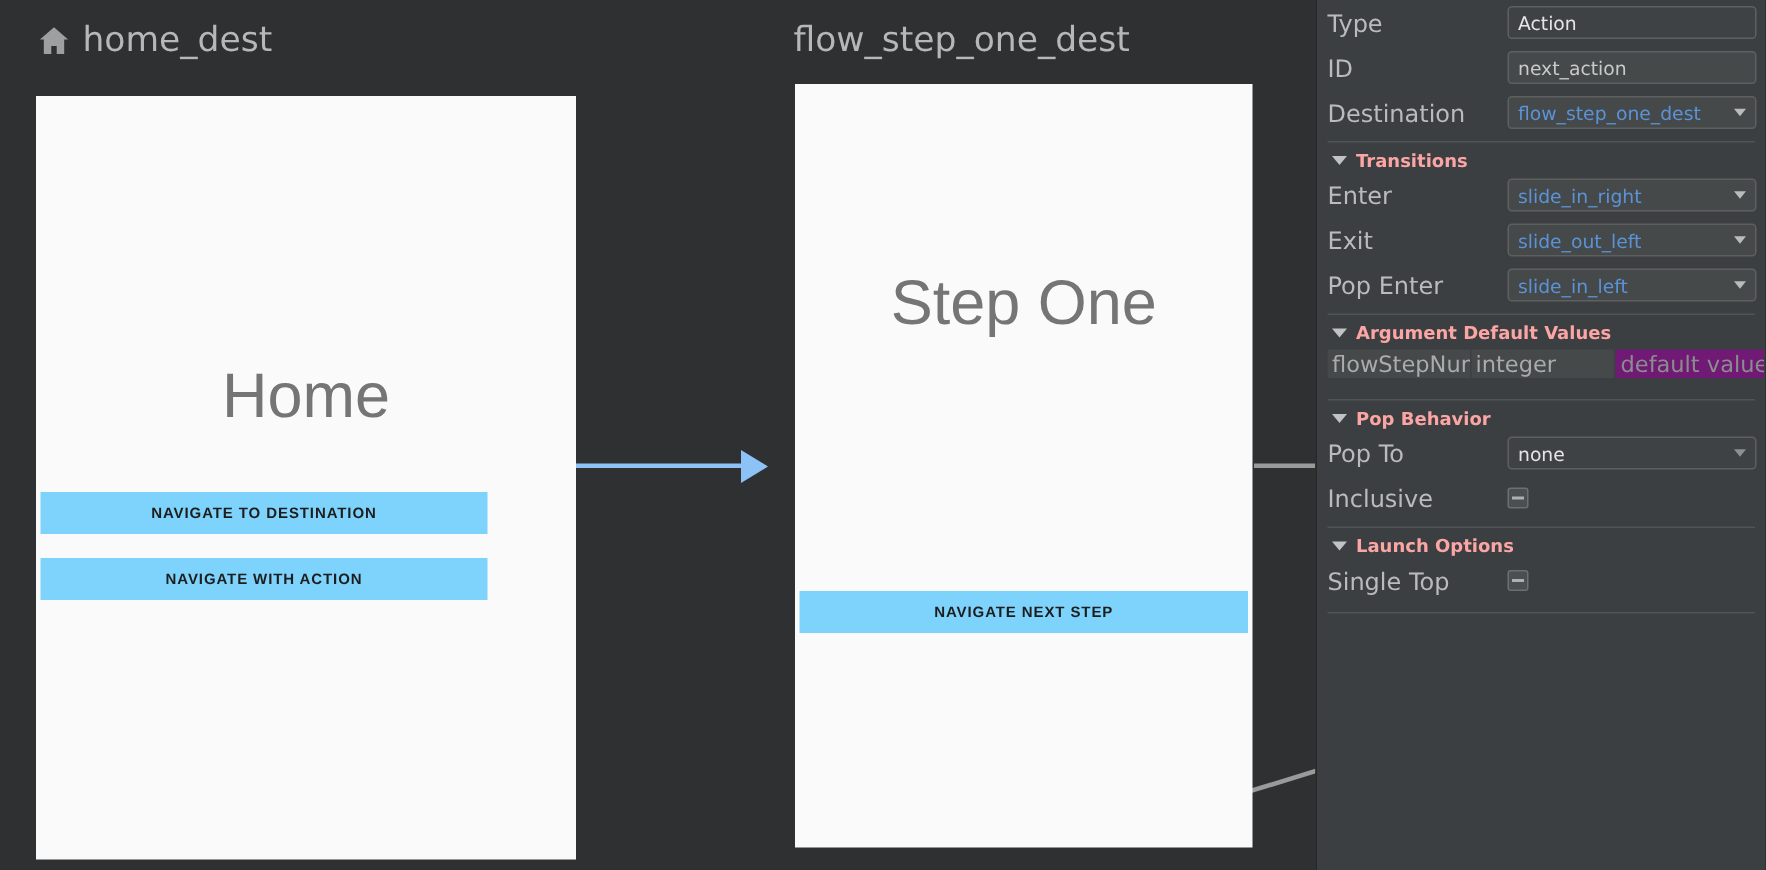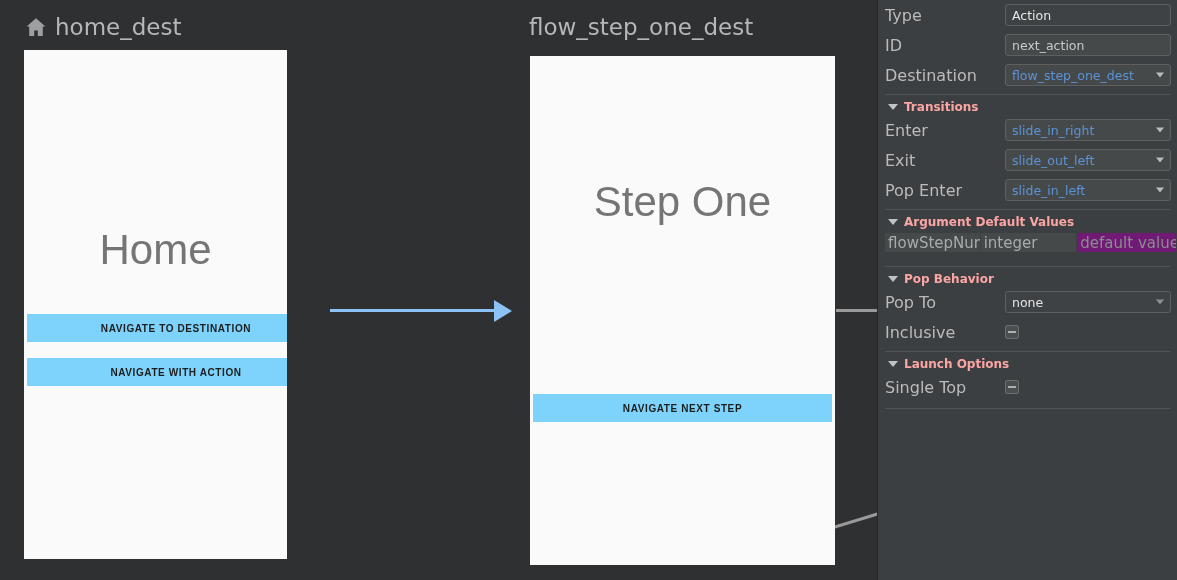--- a/index.html
+++ b/index.html
@@ -226,21 +226,21 @@
 
     <div class="conn conn-line-gray" style="left:735px; top:556px; width:150px; transform-origin: left center; transform: rotate(-17deg);"></div>
 
     <div class="dest-title" style="left:24px; top:14px;">
       <svg class="home-icon" width="24" height="24" viewBox="0 0 24 24">
         <path d="M12 3.2 2.6 11.4h2.6V21h5.0v-5.4h3.6V21h5.0v-9.6h2.6z" fill="#9d9fa0"></path>
       </svg>
       <span>home_dest</span>
     </div>
 
-    <div class="phone-card" style="left:24px; top:50px; width:263px; height:509px;">
+    <div class="phone-card" style="left:24px; top:64px; width:360px; height:509px;">
       <div class="card-body">
         <div class="screen-heading" style="top:176px; font-size:42px;">Home</div>
         <div class="mat-button" style="top:264px; width:298px; height:28px; margin:0 3px;">NAVIGATE TO DESTINATION</div>
         <div class="mat-button" style="top:308px; width:298px; height:28px; margin:0 3px;">NAVIGATE WITH ACTION</div>
       </div>
     </div>
 
     <div class="dest-title" style="left:529px; top:14px;">
       <span>flow_step_one_dest</span>
     </div>

